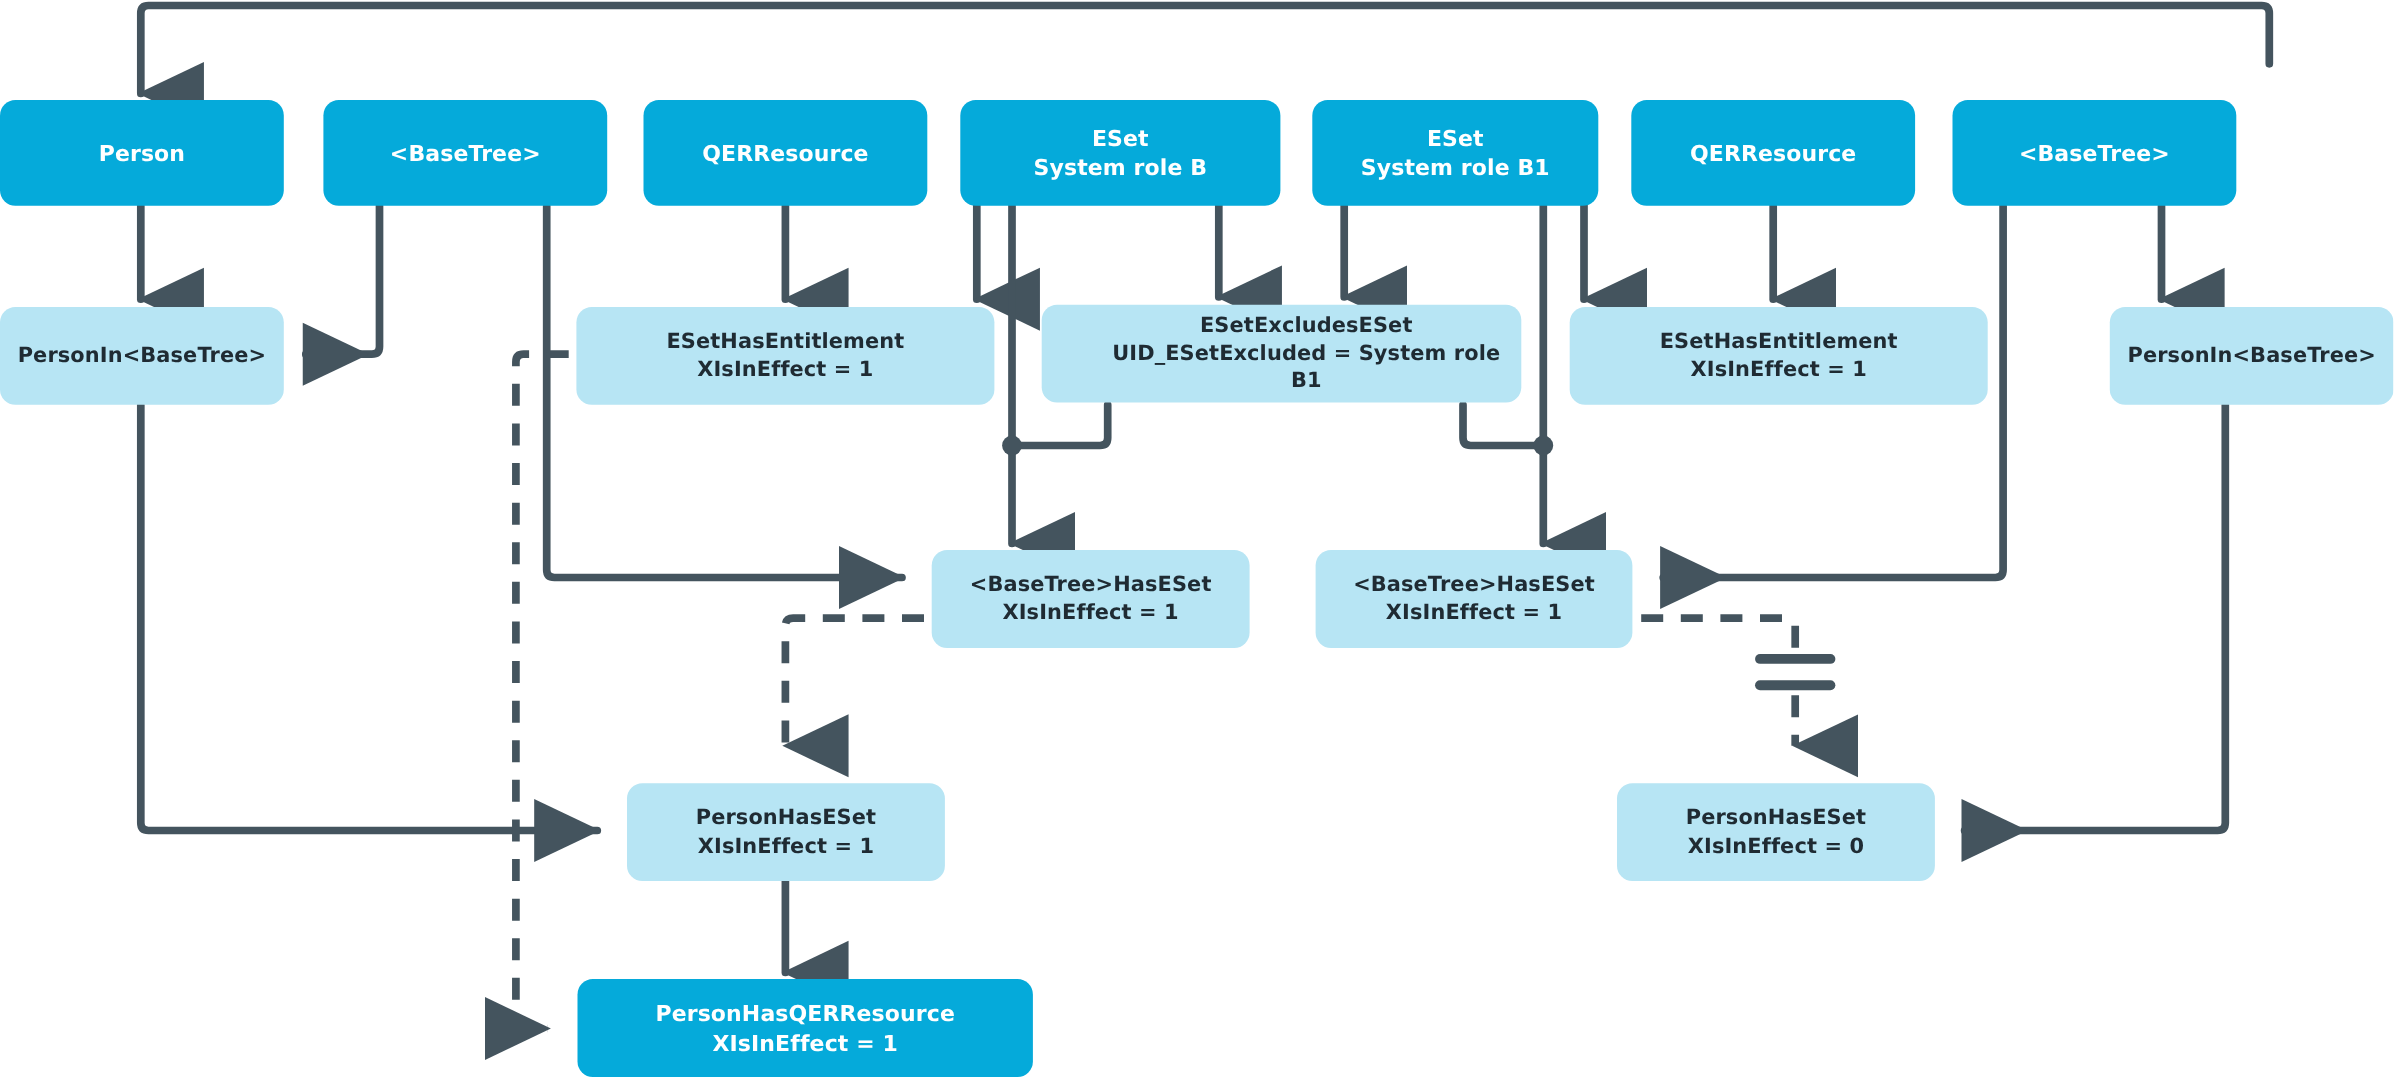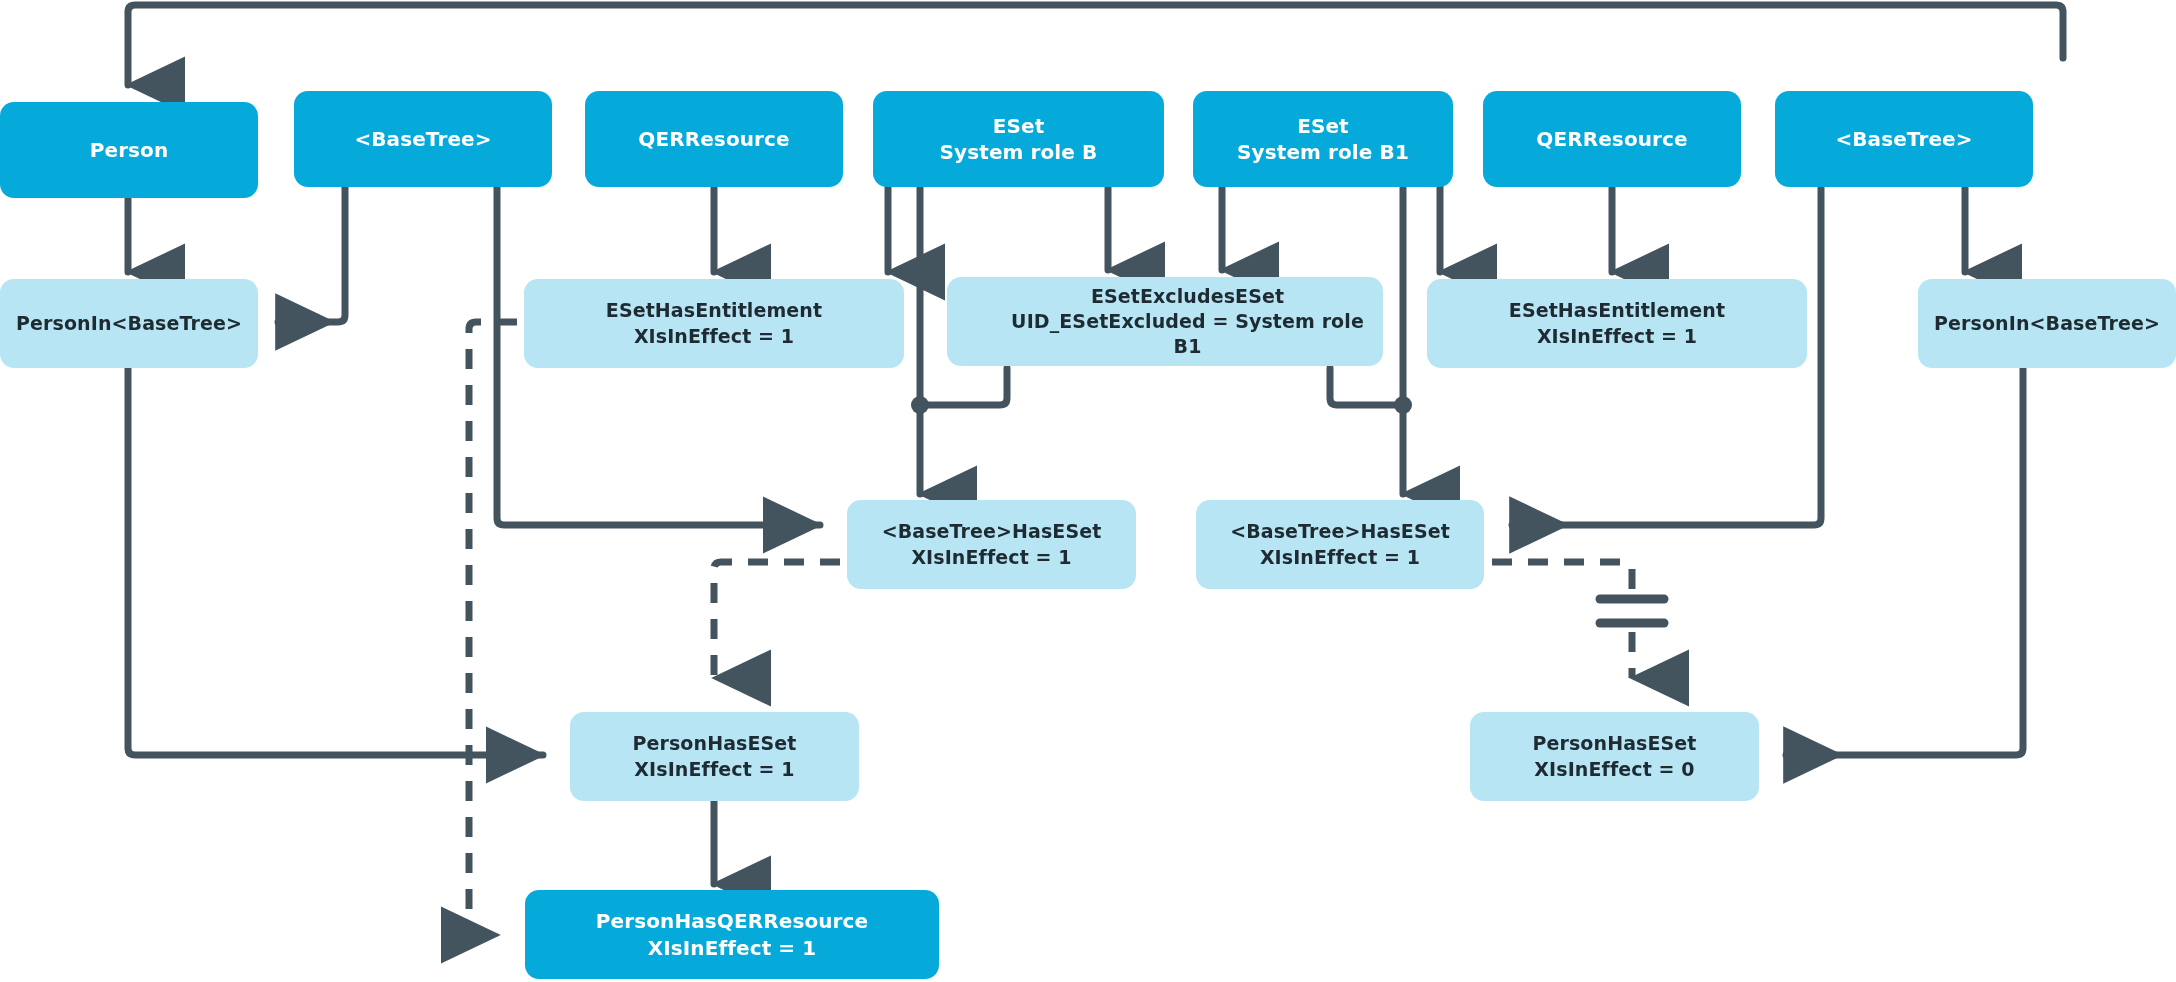--- a/index.html
+++ b/index.html
@@ -81,21 +81,21 @@
       <path d="M1492,562 L1625,562 Q1632,562 1632,569 L1632,590"></path>
       <path d="M1632,632 L1632,678" marker-end="url(#ahD)"></path>
     </g>
 
     <g stroke="#44545e" stroke-width="9" stroke-linecap="round">
       <line x1="1600" y1="599" x2="1664" y2="599"></line>
       <line x1="1600" y1="623" x2="1664" y2="623"></line>
     </g>
   </svg>
 
-  <div class="node entity" style="left:0px;top:102px;width:258px;height:96px;">
+  <div class="node entity" style="left:0px;top:91px;width:258px;height:96px;">
     <span class="txt">Person</span>
   </div>
 
   <div class="node entity" style="left:294px;top:91px;width:258px;height:96px;">
     <span class="txt">&lt;BaseTree&gt;</span>
   </div>
 
   <div class="node entity" style="left:585px;top:91px;width:258px;height:96px;">
     <span class="txt">QERResource</span>
   </div>

